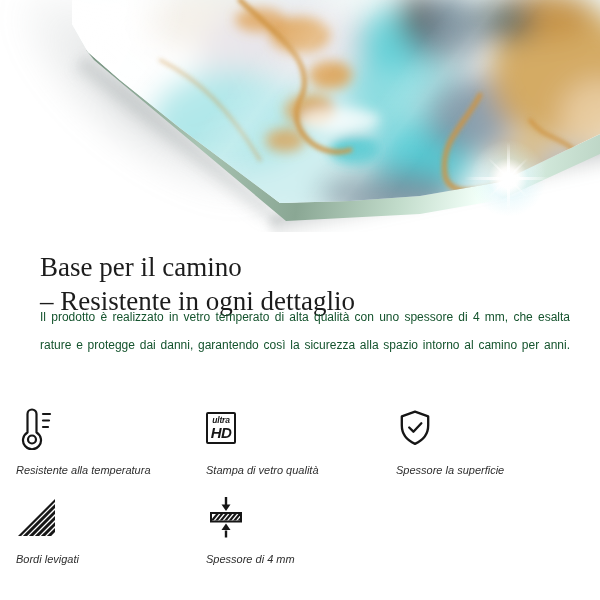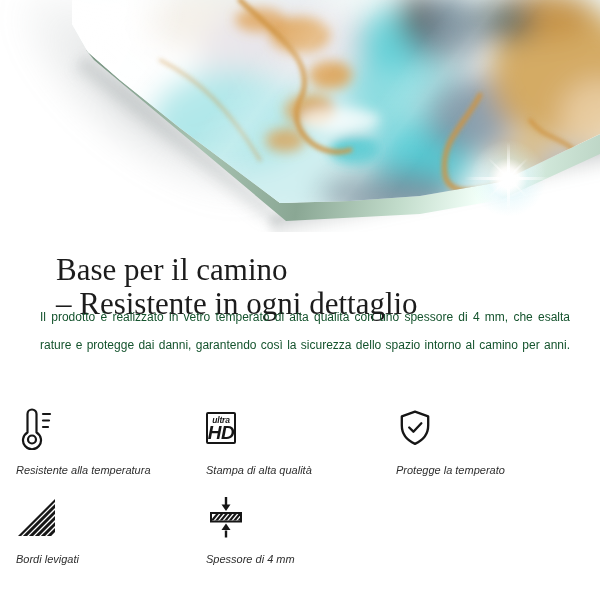--- a/index.html
+++ b/index.html
@@ -37,35 +37,35 @@
     background:radial-gradient(circle,#fff 0 8%,rgba(255,255,255,.9) 16%,rgba(215,245,250,.45) 32%,rgba(255,255,255,0) 62%);}
   .sparkle .ray-h{position:absolute;left:0;right:0;top:50%;height:3px;margin-top:-1.5px;
     background:linear-gradient(90deg,transparent,#fff 44% 56%,transparent);}
   .sparkle .ray-v{position:absolute;top:8px;bottom:8px;left:50%;width:3px;margin-left:-1.5px;
     background:linear-gradient(180deg,transparent,#fff 44% 56%,transparent);}
   .sparkle .ray-d1,.sparkle .ray-d2{position:absolute;left:18%;width:64%;top:50%;height:2px;margin-top:-1px;opacity:.8;
     background:linear-gradient(90deg,transparent,#fff 45% 55%,transparent);}
   .sparkle .ray-d1{transform:rotate(45deg);}
   .sparkle .ray-d2{transform:rotate(-45deg);}
   
-  .title{position:absolute;left:56px;top:232px;width:520px;
-    font-family:"Liberation Serif", serif;font-size:31px;line-height:34px;color:#1c1c1c;font-weight:400;}
+  .title{position:absolute;left:40px;top:232px;width:520px;
+    font-family:"Liberation Serif", serif;font-size:27px;line-height:34px;color:#1c1c1c;font-weight:400;}
   .para{position:absolute;left:40px;top:304px;width:530px;color:#14532d;
     font-size:12px;line-height:27.5px;}
   .para .pline{text-align:justify;text-align-last:justify;}
   
   .features{position:absolute;left:16px;top:406px;width:570px;display:grid;
     grid-template-columns:repeat(3,1fr);row-gap:19px;}
   .feature{display:flex;flex-direction:column;align-items:flex-start;font-style:italic;}
   .icon-box{height:44px;display:flex;align-items:center;justify-content:center;}
   .feature .flabel{margin-top:14px;font-size:11px;color:#2e2e2e;white-space:nowrap;}
   .uhd-box{width:26px;height:28px;border:2.5px solid #161616;border-radius:2px;
     display:flex;flex-direction:column;align-items:center;justify-content:center;color:#161616;}
   .uhd-top{font-size:8.5px;font-weight:bold;line-height:9px;letter-spacing:-.2px;}
-  .uhd-bottom{font-size:19px;font-weight:bold;line-height:15px;letter-spacing:-.5px;}
+  .uhd-bottom{font-size:15px;font-weight:bold;line-height:15px;letter-spacing:-.5px;}
   .ic{stroke:#161616;fill:none;stroke-width:2.2;stroke-linecap:round;stroke-linejoin:round;}
 </style>
 </head>
 <body>
 
 <div class="hero">
   <div class="wedge"></div>
   <div class="shadow-front"></div>
   <div class="shadow-left"></div>
   <div class="glass-edge"></div>
@@ -129,21 +129,21 @@
   </div>
 </div>
 
 <h1 class="title">
   <span>Base per il camino</span><br>
   <span>– Resistente in ogni dettaglio</span>
 </h1>
 
 <div class="para">
   <div class="pline">Il prodotto è realizzato in vetro temperato di alta qualità con uno spessore di 4 mm, che esalta</div>
-  <div class="pline">rature e protegge dai danni, garantendo così la sicurezza dello spazio intorno al camino per anni.</div>
+  <div class="pline">rature e protegge dai danni, garantendo così la sicurezza alla spazio intorno al camino per anni.</div>
 </div>
 
 <div class="features">
 
   <div class="feature">
     <div class="icon-box">
       <svg width="40" height="44" viewBox="0 0 40 44" class="ic">
         <path d="M11.5 26.5 V8 a4.5 4.5 0 0 1 9 0 v18.5 a9 9 0 1 1 -9 0 Z"></path>
         <circle cx="16" cy="33.5" r="4"></circle>
         <line x1="27" y1="8" x2="34" y2="8"></line>
@@ -154,31 +154,31 @@
     <div class="flabel">Resistente alla temperatura</div>
   </div>
 
   <div class="feature">
     <div class="icon-box">
       <div class="uhd-box">
         <span class="uhd-top">ultra</span>
         <span class="uhd-bottom">HD</span>
       </div>
     </div>
-    <div class="flabel">Stampa di alta qualità</div>
+    <div class="flabel">Stampa di vetro qualità</div>
   </div>
 
   <div class="feature">
     <div class="icon-box">
       <svg width="38" height="38" viewBox="0 0 36 36" class="ic">
         <path d="M18 2.5 L30.5 7 v8.5 c0 8.5 -5.5 14.5 -12.5 17.5 C11 30 5.5 24 5.5 15.5 V7 Z"></path>
         <polyline points="12.5,17.5 16.5,21.5 24,13.5"></polyline>
       </svg>
     </div>
-    <div class="flabel">Protegge la temperato</div>
+    <div class="flabel">Spessore la superficie</div>
   </div>
 
 
   <div class="feature">
     <div class="icon-box">
       <svg width="40" height="40" viewBox="0 0 40 40">
         <defs>
             <clipPath id="triclip">
               <path d="M2 39 L39 2 L39 39 Z"></path>
             </clipPath>

